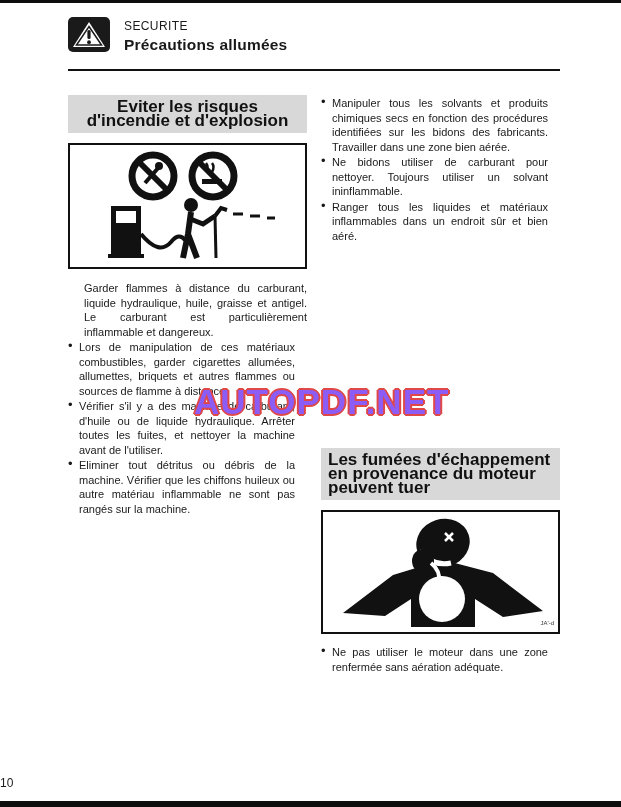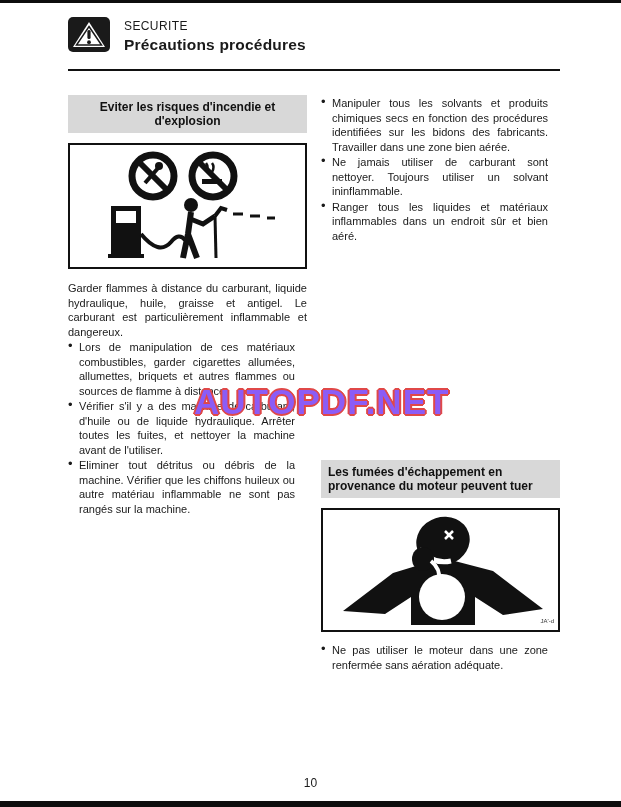--- a/index.html
+++ b/index.html
@@ -17,72 +17,72 @@
   #warn-icon { width:42px; height:35px; flex:0 0 auto; }
   #header-text .kicker { font-size:12px; letter-spacing:0.4px; margin-top:2px; }
   #header-text .title  { font-size:15.5px; font-weight:bold; margin-top:3px; letter-spacing:0.2px; }
   #header-rule { position:absolute; left:68px; top:69px; width:492px; height:2px; background:#111; }
 
   
   #columns { position:absolute; left:68px; top:95px; width:492px; display:flex; gap:14px; }
   .col { width:239px; font-size:11px; line-height:14.5px; text-align:justify; }
 
   .section-head {
-    background:#d8d8d8; font-weight:bold; font-size:12px; line-height:14px;
+    background:#d8d8d8; font-weight:bold; font-size:17px; line-height:14px;
     padding:5px 7px; color:#111;
   }
   .section-head.centered { text-align:center; }
   .section-head.left { text-align:left; }
 
   .figure-box {
     border:2px solid #111; background:#fff; position:relative;
     margin-top:10px; height:122px; display:flex; align-items:center; justify-content:center;
   }
   .figure-box svg { display:block; }
   .corner-mark { position:absolute; right:4px; bottom:2px; font-size:6px; color:#333; letter-spacing:0; }
 
-  p.intro { margin:12px 0 1px 0; }
+  p.intro { margin:12px 0 1px 16px; }
   ul.bullets { list-style:none; margin:1px 12px 0 0; padding:0; }
   ul.bullets li { position:relative; padding-left:11px; margin-top:1px; }
   ul.bullets li::before { content:"\2022"; position:absolute; left:0; top:-1px; font-size:13px; }
 
   #rc-spacer { height:205px; }
-  #rc-head { margin-top:12px; }
+  #rc-head { margin-top:0; }
   .col .figure-box.exhaust { height:120px; }
   #rc-bullets-bottom { margin-top:11px; }
 
   
   #watermark {
     position:absolute; left:194px; top:382px; z-index:5;
     font-size:35px; font-weight:bold; letter-spacing:1px;
     white-space:nowrap;
     text-shadow:-2px 0 0 #e04848, 2px 0 0 #e04848, 0 -2px 0 #e04848,
                  0 2px 0 #e04848, -1px -1px 0 #e04848, 1px 1px 0 #e04848,
                  1px -1px 0 #e04848, -1px 1px 0 #e04848;
   }
 
-  #page-number { position:absolute; left:0; top:776px; width:621px; text-align:center; font-size:12px; }
+  #page-number { position:absolute; left:0; top:776px; width:621px; font-size:12px; }
 </style>
 </head>
 <body>
 
 <div id="page">
   <div class="edge-bar" id="top-bar"></div>
 
   <div id="header">
     <svg id="warn-icon" viewBox="0 0 42 35">
       <rect x="0" y="0" width="42" height="35" rx="5" fill="#1a1a1a"></rect>
       <polygon points="21,5 37,30 5,30" fill="#ffffff"></polygon>
       <polygon points="21,9.5 33.5,28 8.5,28" fill="#ffffff" stroke="#1a1a1a" stroke-width="1.5"></polygon>
       <rect x="19.4" y="13" width="3.2" height="9" rx="1.5" fill="#1a1a1a"></rect>
       <circle cx="21" cy="25.2" r="1.9" fill="#1a1a1a"></circle>
     </svg>
     <div id="header-text">
       <div class="kicker">SECURITE</div>
-      <div class="title">Précautions procédures</div>
+      <div class="title">Précautions allumées</div>
     </div>
   </div>
   <div id="header-rule"></div>
 
   <div id="columns">
 
     <div class="col">
       <div class="section-head centered">Eviter les risques d'incendie et d'explosion</div>
 
       <div class="figure-box">
@@ -130,21 +130,21 @@
       <ul class="bullets">
           <li>Lors de manipulation de ces matériaux combustibles, garder cigarettes allumées, allumettes, briquets et autres flammes ou sources de flamme à distance.</li>
           <li>Vérifier s'il y a des machine de carburant, d'huile ou de liquide hydraulique. Arrêter toutes les fuites, et nettoyer la machine avant de l'utiliser.</li>
           <li>Eliminer tout détritus ou débris de la machine. Vérifier que les chiffons huileux ou autre matériau inflammable ne sont pas rangés sur la machine.</li>
         </ul>
     </div>
 
     <div class="col">
       <ul class="bullets" id="rc-bullets-top">
           <li>Manipuler tous les solvants et produits chimiques secs en fonction des procédures identifiées sur les bidons des fabricants. Travailler dans une zone bien aérée.</li>
-          <li>Ne jamais utiliser de carburant sont nettoyer. Toujours utiliser un solvant ininflammable.</li>
+          <li>Ne bidons utiliser de carburant pour nettoyer. Toujours utiliser un solvant ininflammable.</li>
           <li>Ranger tous les liquides et matériaux inflammables dans un endroit sûr et bien aéré.</li>
         </ul>
 
       <div id="rc-spacer"></div>
 
       <div class="section-head left" id="rc-head">Les fumées d'échappement en provenance du moteur peuvent tuer</div>
 
       <div class="figure-box exhaust">
         <svg width="228" height="110" viewBox="0 0 228 110">
 

